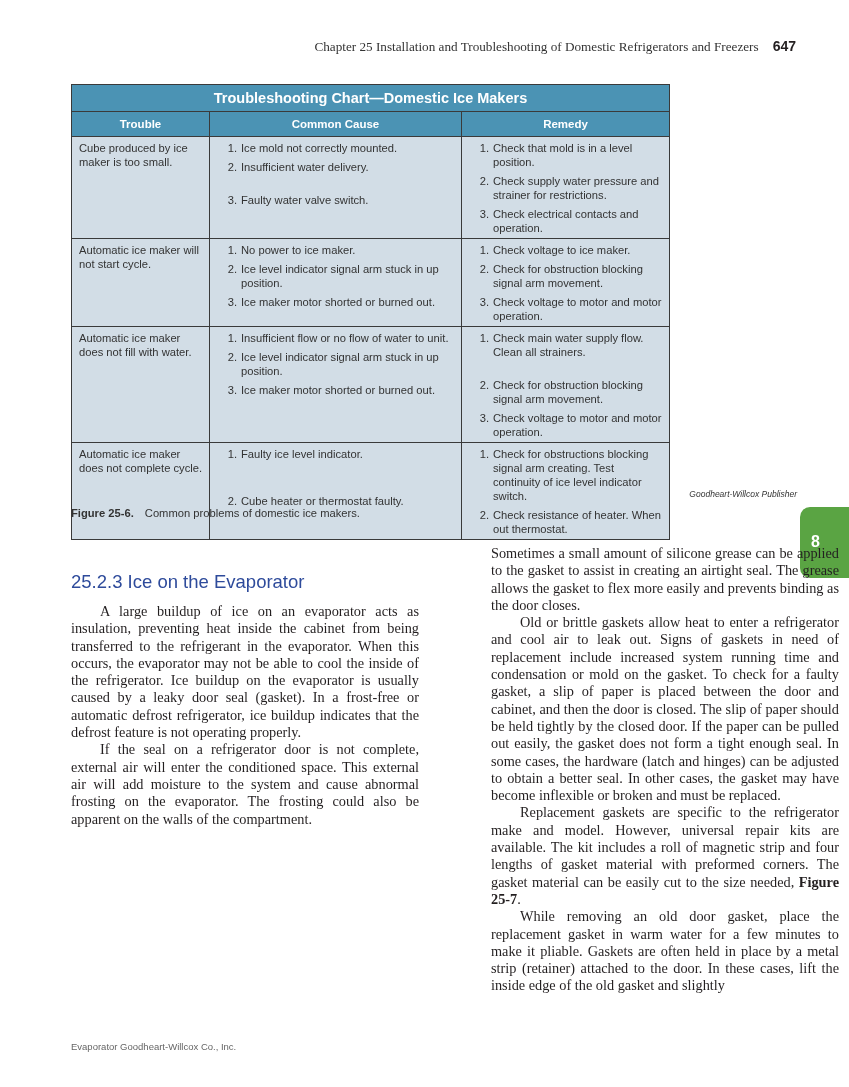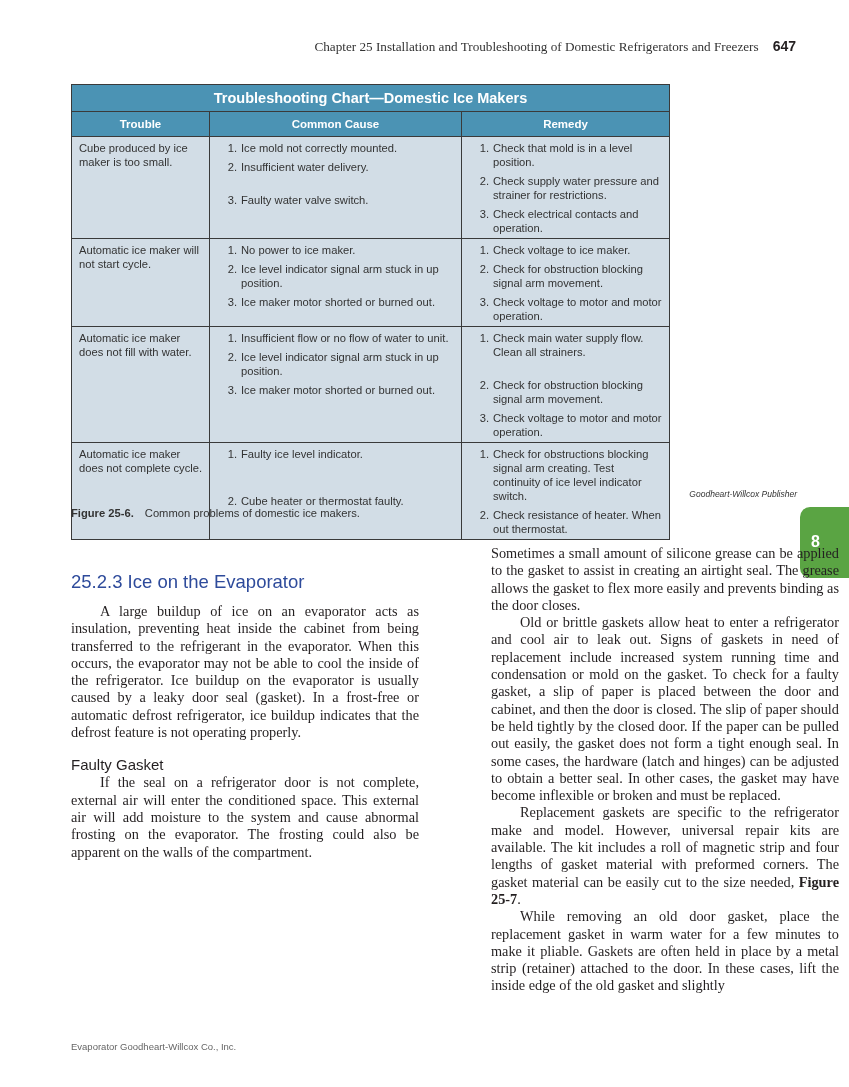--- a/index.html
+++ b/index.html
@@ -197,21 +197,20 @@
   <b>Figure 25-6.</b><span>Common problems of domestic ice makers.</span>
 </div>
 
 <div class="tab-marker">
   <span>8</span>
 </div>
 
 <div class="col col-left">
   <h2 class="section">25.2.3 Ice on the Evaporator</h2>
   <p class="indent">A large buildup of ice on an evaporator acts as insulation, preventing heat inside the cabinet from being transferred to the refrigerant in the evaporator. When this occurs, the evaporator may not be able to cool the inside of the refrigerator. Ice buildup on the evaporator is usually caused by a leaky door seal (gas­ket). In a frost-free or automatic defrost refrigerator, ice buildup indicates that the defrost feature is not operat­ing properly.</p>
-  <h3 class="sub">Faulty Gasket</h3>
   <p class="indent">If the seal on a refrigerator door is not complete, external air will enter the conditioned space. This external air will add moisture to the system and cause abnormal frosting on the evaporator. The frosting could also be apparent on the walls of the compartment.</p>
 </div>
 
 <div class="col col-right">
   <p>Sometimes a small amount of silicone grease can be applied to the gasket to assist in creating an airtight seal. The grease allows the gasket to flex more easily and prevents binding as the door closes.</p>
   <p class="indent">Old or brittle gaskets allow heat to enter a refrig­erator and cool air to leak out. Signs of gaskets in need of replacement include increased system running time and condensation or mold on the gasket. To check for a faulty gasket, a slip of paper is placed between the door and cabinet, and then the door is closed. The slip of paper should be held tightly by the closed door. If the paper can be pulled out easily, the gasket does not form a tight enough seal. In some cases, the hardware (latch and hinges) can be adjusted to obtain a better seal. In other cases, the gasket may have become inflex­ible or broken and must be replaced.</p>
   <p class="indent"><span>Replacement gaskets are specific to the refrigera­tor make and model. However, universal repair kits are available. The kit includes a roll of magnetic strip and four lengths of gasket material with preformed corners. The gasket material can be easily cut to the size needed, </span><b>Figure 25-7</b><span>.</span></p>
   <p class="indent">While removing an old door gasket, place the replacement gasket in warm water for a few minutes to make it pliable. Gaskets are often held in place by a metal strip (retainer) attached to the door. In these cases, lift the inside edge of the old gasket and slightly</p>
 </div>
 

